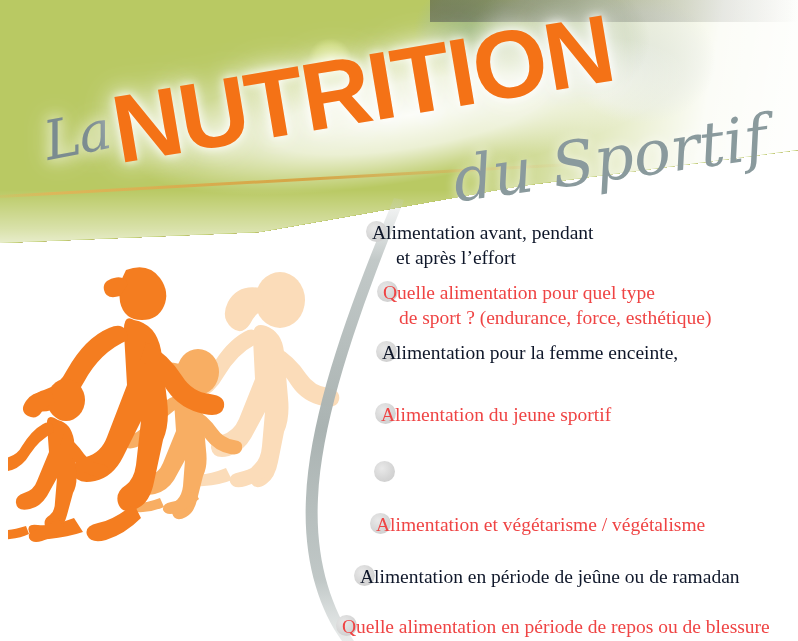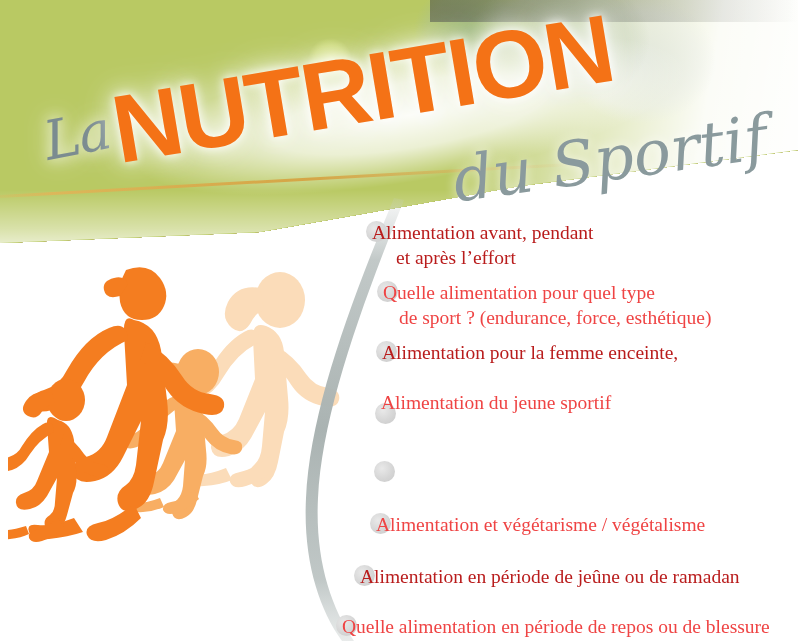--- a/index.html
+++ b/index.html
@@ -145,21 +145,21 @@
   .list{
     position:absolute;left:336px;top:206px;width:462px;height:435px;
   }
   .item{
     position:absolute;
     font-family:"Liberation Serif", serif;
     font-size:19.5px;
     line-height:25px;
     white-space:nowrap;
   }
-  .item.orange{color:#b91c1c;}
+  .item.orange{color:#0f172a;}
   .item.dark{color:#ef4444;}
   .bullet{
     position:absolute;
     width:21px;height:21px;border-radius:50%;
     background:radial-gradient(circle at 38% 35%, #e9e9e9 0%, #d6d6d6 55%, #c9c9c9 100%);
     z-index:0;
   }
   .item .txt{position:relative;z-index:1;display:block;}
   .item .txt2{position:relative;z-index:1;display:block;}
 
@@ -169,21 +169,21 @@
   #b0{left:30px;top:15px;}
 
   #it1{left:47px;top:74px;}
   #it1 .txt2{margin-left:16px;}
   #b1{left:41px;top:75px;}
 
   #it2{left:46px;top:134px;}
   #it2 .txt2{margin-left:0px;}
   #b2{left:40px;top:135px;}
 
-  #it3{left:45px;top:184px;}
+  #it3{left:45px;top:196px;}
   #b3{left:39px;top:197px;}
 
   #it4{left:44px;top:254px;}
   #b4{left:38px;top:255px;}
 
   #it5{left:40px;top:306px;}
   #b5{left:34px;top:307px;}
 
   #it6{left:24px;top:358px;}
   #b6{left:18px;top:359px;}

